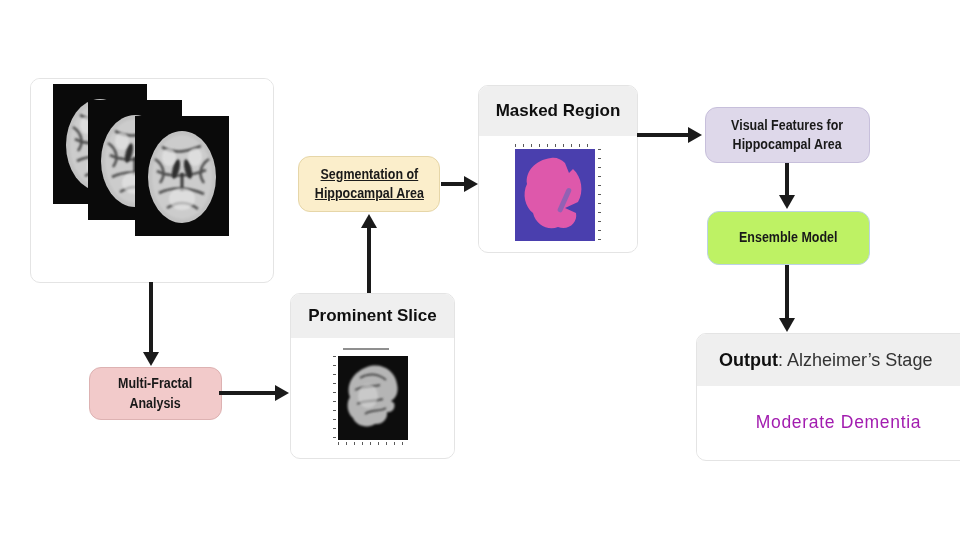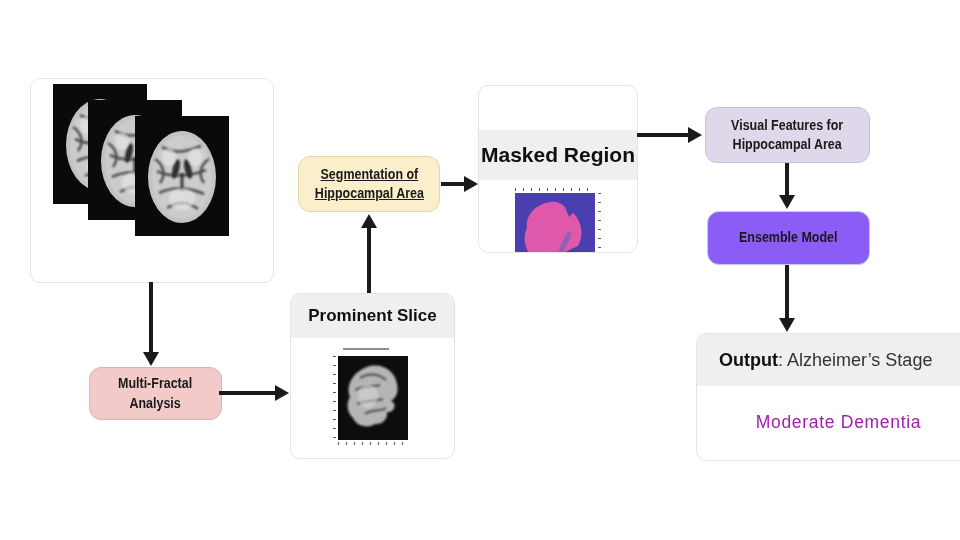--- a/index.html
+++ b/index.html
@@ -14,21 +14,21 @@
   .hdr-left{display:flex;align-items:center;padding-left:13px;}
   .hdr-center{display:flex;align-items:center;justify-content:center;text-align:center;}
   .bold{font-weight:bold;color:#0f0f0f;}
   .reg{font-weight:400;color:#333333;white-space:pre;}
   
   .node{position:absolute;border-radius:12px;display:flex;align-items:center;justify-content:center;text-align:center;box-sizing:border-box;}
   .node .cond{transform:scaleX(0.86);transform-origin:center;font-size:14.5px;font-weight:600;line-height:1.32;color:#191919;white-space:nowrap;}
   .node-pink{background:#f2caca;border:1px solid #ddb2b2;}
   .node-yellow{background:#fbeecb;border:1px solid #e6d6a8;}
   .node-lavender{background:#ded8ea;border:1px solid #c7bfdb;}
-  .node-blue{background:#8b5cf6;border:1px solid #bcd2e6;}
+  .node-blue{background:#bef264;border:1px solid #bcd2e6;}
   
   .aline{position:absolute;background:#1a1a1a;}
   .ahead{position:absolute;width:0;height:0;}
   .ahead.down{border-left:8px solid transparent;border-right:8px solid transparent;border-top:14px solid #1a1a1a;}
   .ahead.up{border-left:8px solid transparent;border-right:8px solid transparent;border-bottom:14px solid #1a1a1a;}
   .ahead.right{border-top:8px solid transparent;border-bottom:8px solid transparent;border-left:14px solid #1a1a1a;}
   
   .mri{position:absolute;width:94px;height:120px;}
   
   .plot-img{position:absolute;}
@@ -132,21 +132,21 @@
   </div>
 
   <div class="node node-yellow" style="left:298px;top:156px;width:142px;height:56px;text-decoration:underline;">
     <div class="cond">
       <div>Segmentation of</div>
       <div>Hippocampal Area</div>
     </div>
   </div>
 
   <div class="panel" style="left:478px;top:85px;width:158px;height:166px;">
-    <div class="panel-header hdr-center" style="height:52px;font-size:21px;line-height:1.2;margin-top:44px;">
+    <div class="panel-header hdr-center" style="height:52px;font-size:17px;line-height:1.2;">
       <span class="bold">
         <div>Masked Region</div>
       </span>
     </div>
     <div class="panel-body" style="height:112px;">
       <div class="ticks-h" style="left:36px;top:6px;width:80px;"></div>
       <svg class="plot-img" style="left:36px;top:11px;" width="80" height="92">
           <use href="#maskSlice"></use>
         </svg>
       <div class="ticks-v" style="left:119px;top:11px;height:92px;"></div>

